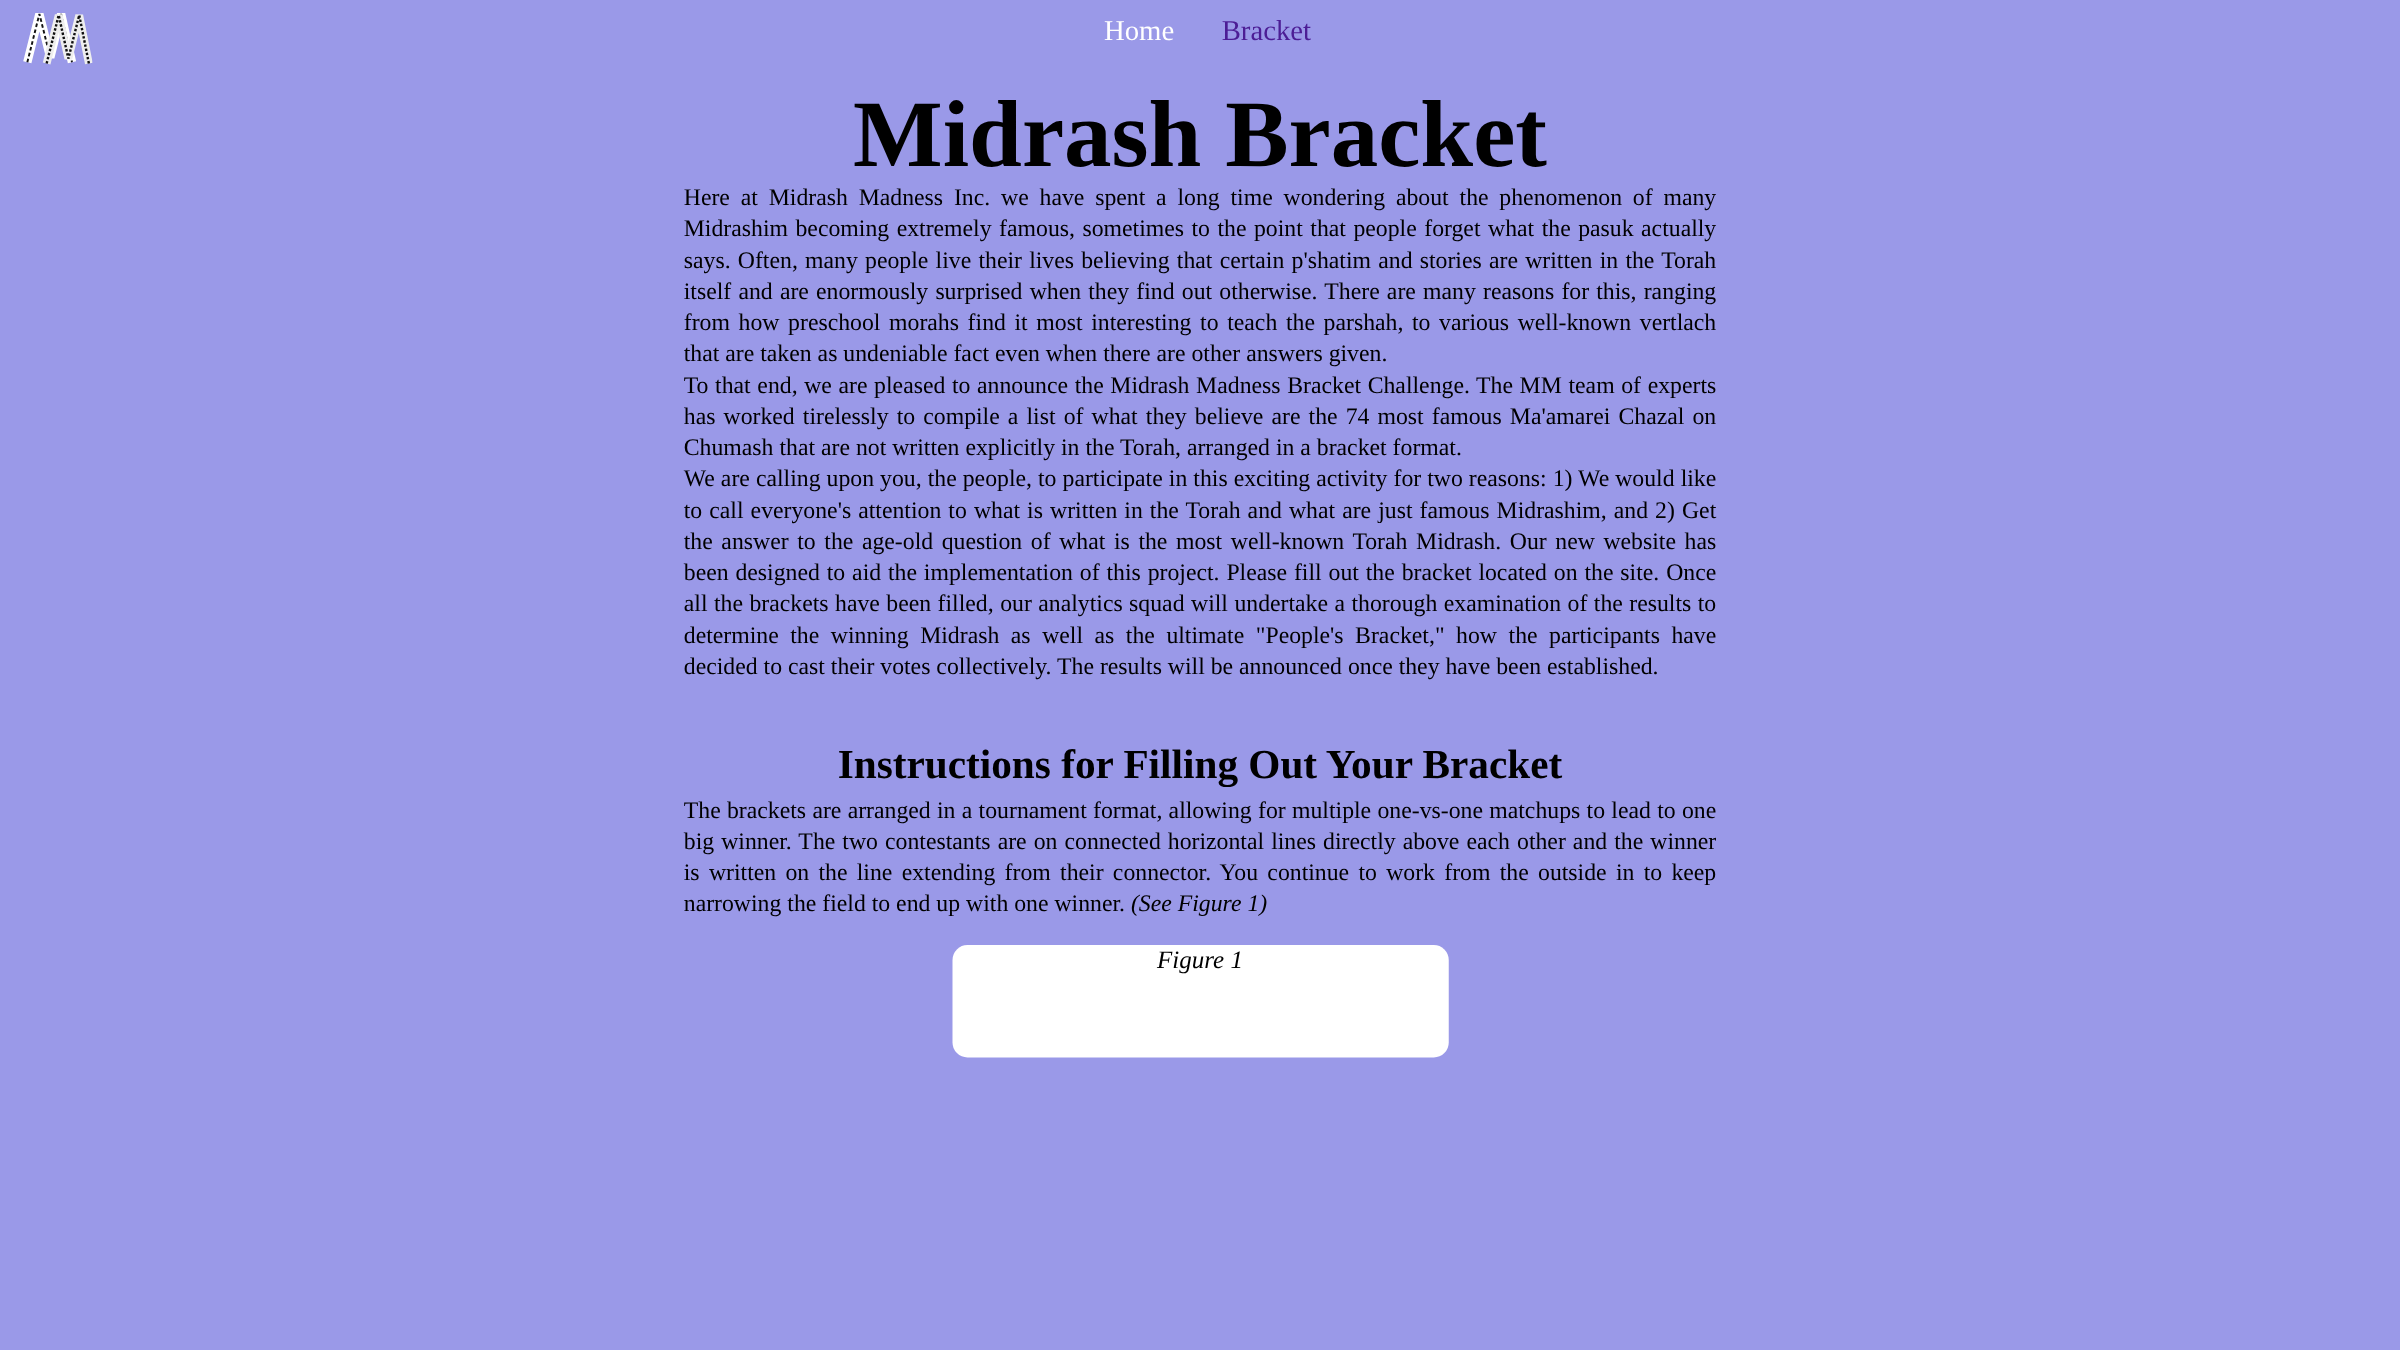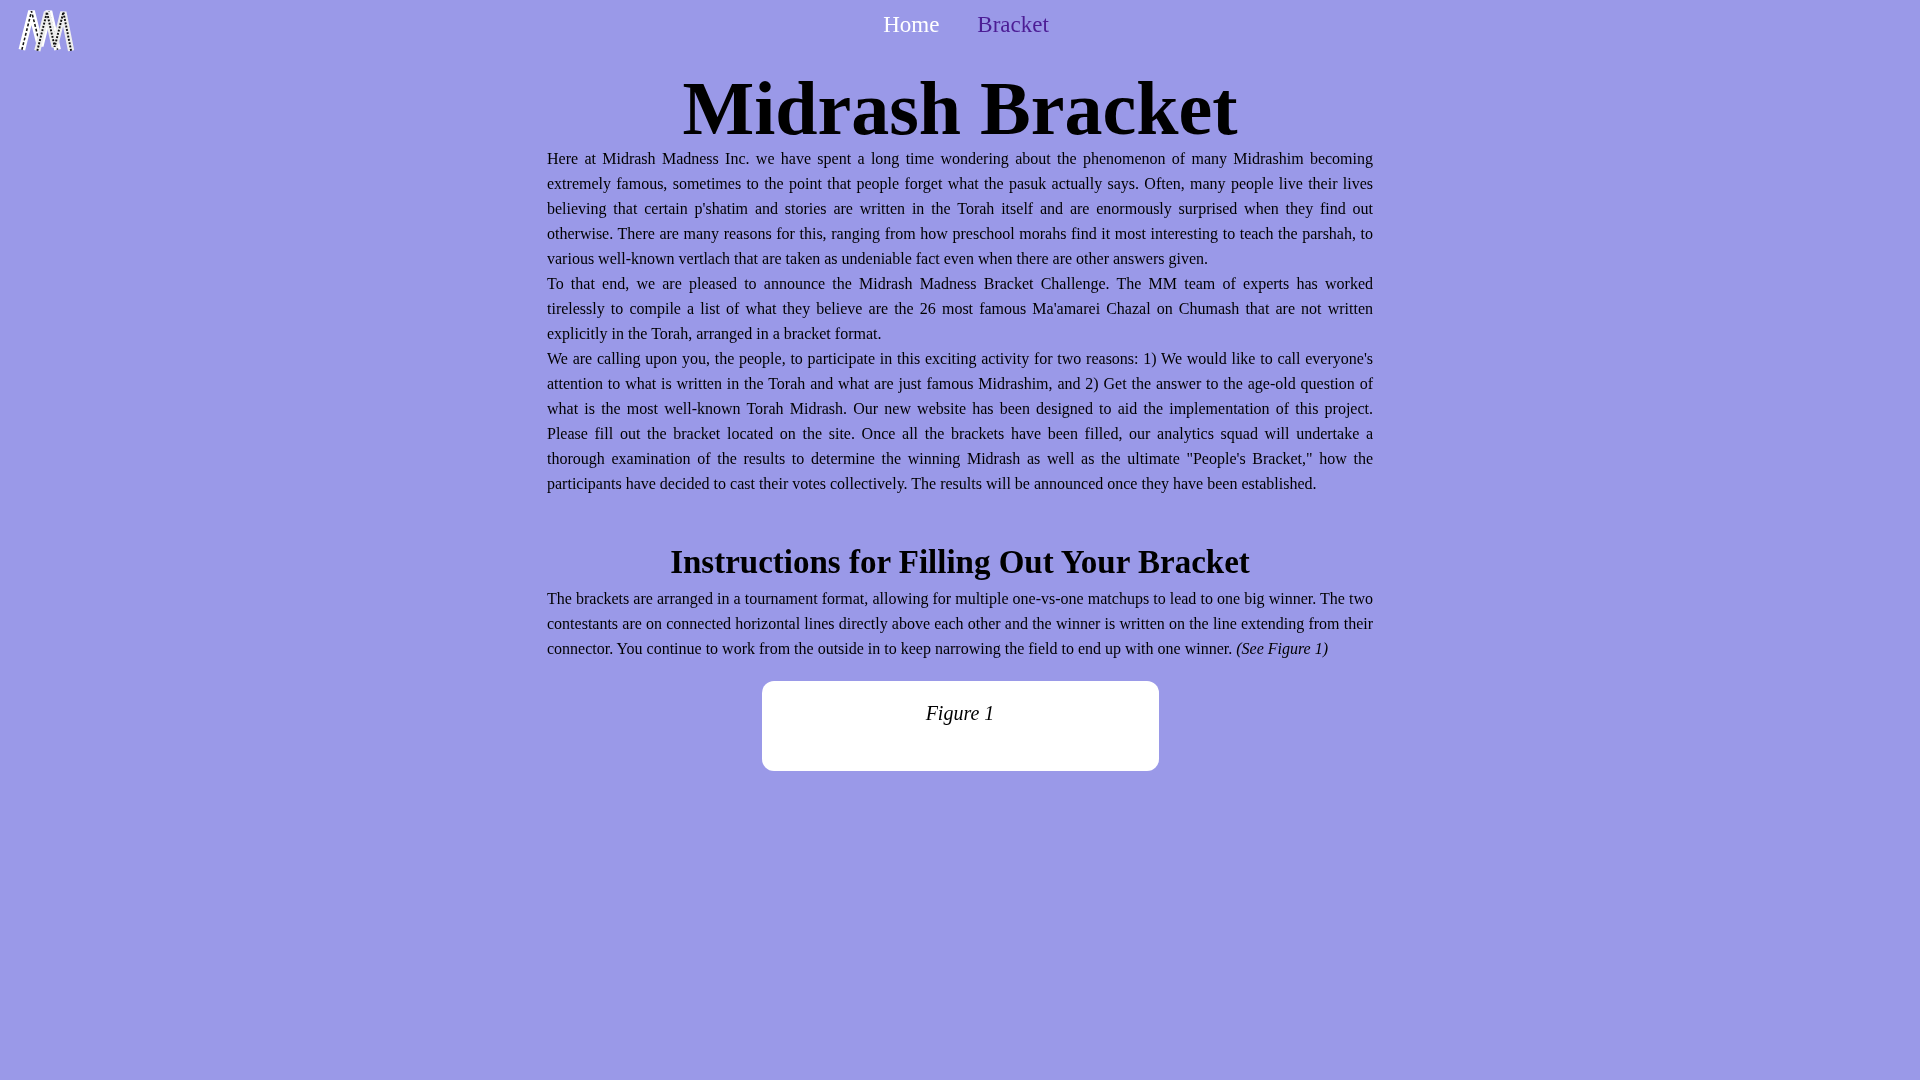--- a/index.html
+++ b/index.html
@@ -50,21 +50,21 @@
   h1.page-title {
     margin: 18px 0 0 0;
     font-size: 76px;
     line-height: 76px;
     font-weight: bold;
     text-align: center;
     white-space: nowrap;
   }
   p.body-text {
     margin: 0;
-    font-size: 16px;
+    font-size: 19px;
     line-height: 25px;
     text-align: justify;
   }
   .p1 { margin-top: 47px; }
   .p2 { margin-top: 52px; }
   .p3 { margin-top: 52px; }
   .p4 { margin-top: 50px; }
   h2.instructions-heading {
     margin: 42px 0 0 0;
     font-size: 33px;
@@ -76,21 +76,21 @@
   .p5 { margin-top: 40px; }
   .citation { font-style: italic; margin-top: 37px; }
 
   
   .figure-box {
     width: 397px;
     height: 90px;
     margin: 20px auto 0 auto;
     background: #ffffff;
     border-radius: 12px;
-    padding-top: 20px;
+    padding-top: 0;
     text-align: center;
   }
   .figure-caption {
     font-style: italic;
     font-size: 20px;
     line-height: 24px;
   }
 </style>
 </head>
 <body>
@@ -109,21 +109,21 @@
   <nav class="nav">
     <a class="nav-link active">Home</a>
     <a class="nav-link inactive">Bracket</a>
   </nav>
 </header>
 
 <main>
   <h1 class="page-title">Midrash Bracket</h1>
 
   <p class="body-text p1">Here at Midrash Madness Inc. we have spent a long time wondering about the phenomenon of many Midrashim becoming extremely famous, sometimes to the point that people forget what the pasuk actually says. Often, many people live their lives believing that certain p'shatim and stories are written in the Torah itself and are enormously surprised when they find out otherwise. There are many reasons for this, ranging from how preschool morahs find it most interesting to teach the parshah, to various well-known vertlach that are taken as undeniable fact even when there are other answers given.</p>
-  <p class="body-text p2">To that end, we are pleased to announce the Midrash Madness Bracket Challenge. The MM team of experts has worked tirelessly to compile a list of what they believe are the 26 most famous Ma'amarei Chazal on Chumash that are not written explicitly in the Torah, arranged in a bracket format.</p>
+  <p class="body-text p2">To that end, we are pleased to announce the Midrash Madness Bracket Challenge. The MM team of experts has worked tirelessly to compile a list of what they believe are the 74 most famous Ma'amarei Chazal on Chumash that are not written explicitly in the Torah, arranged in a bracket format.</p>
   <p class="body-text p3">We are calling upon you, the people, to participate in this exciting activity for two reasons: 1) We would like to call everyone's attention to what is written in the Torah and what are just famous Midrashim, and 2) Get the answer to the age-old question of what is the most well-known Torah Midrash. Our new website has been designed to aid the implementation of this project. Please fill out the bracket located on the site. Once all the brackets have been filled, our analytics squad will undertake a thorough examination of the results to determine the winning Midrash as well as the ultimate "People's Bracket," how the participants have decided to cast their votes collectively. The results will be announced once they have been established.</p>
 
   <h2 class="instructions-heading">Instructions for Filling Out Your Bracket</h2>
 
   <p class="body-text p5"><span>The brackets are arranged in a tournament format, allowing for multiple one-vs-one matchups to lead to one big winner. The two contestants are on connected horizontal lines directly above each other and the winner is written on the line extending from their connector. You continue to work from the outside in to keep narrowing the field to end up with one winner. </span><span class="citation">(See Figure 1)</span></p>
 
   <div class="figure-box">
     <div class="figure-caption">Figure 1</div>
   </div>
 </main>

